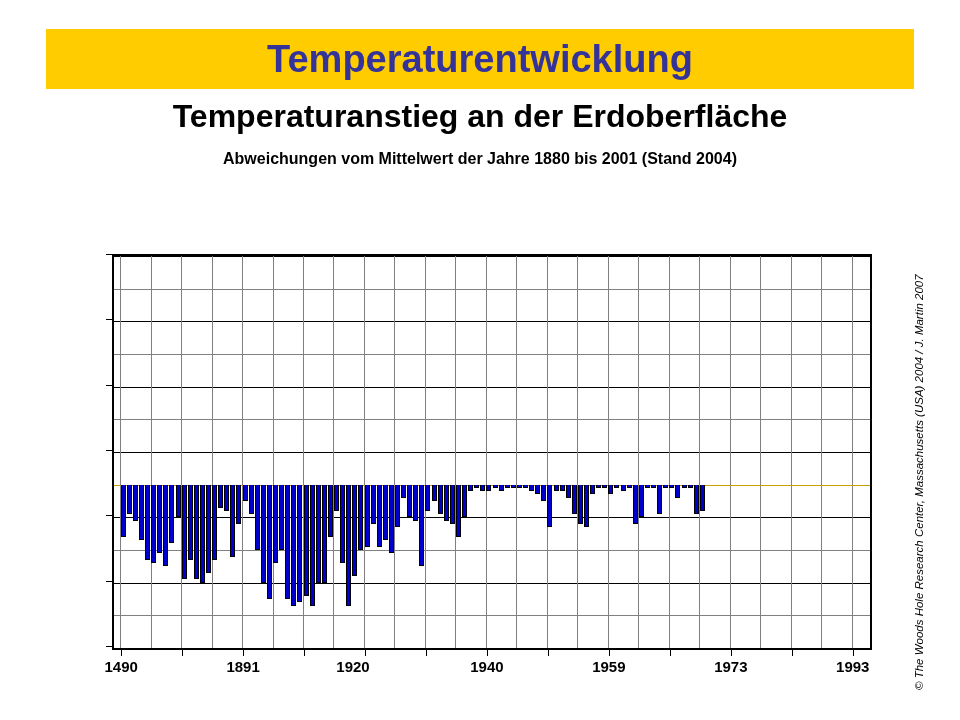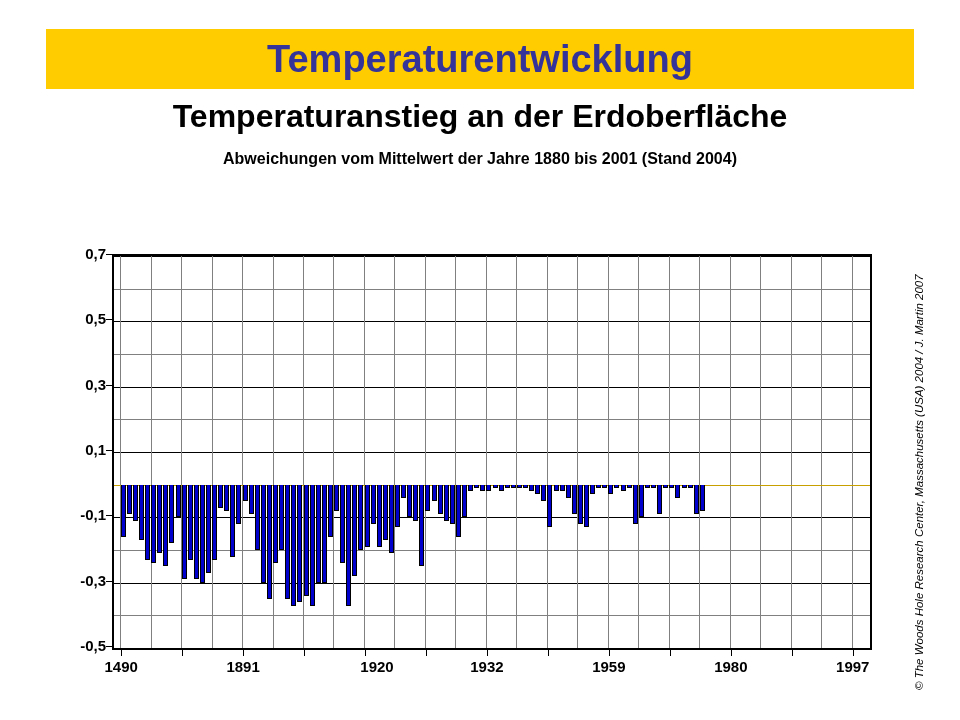--- a/index.html
+++ b/index.html
@@ -225,29 +225,20 @@
 
 <div id="chart">
   <div id="yticks">
       <div class="ytick" style="top: 0px;"></div>
       <div class="ytick" style="top: 65.3333px;"></div>
       <div class="ytick" style="top: 130.667px;"></div>
       <div class="ytick" style="top: 196px;"></div>
       <div class="ytick" style="top: 261.333px;"></div>
       <div class="ytick" style="top: 326.667px;"></div>
       <div class="ytick" style="top: 392px;"></div>
-    </div>
-  <div id="ylabels">
-      <div class="ylabel" style="top: 0px;">0,7</div>
-      <div class="ylabel" style="top: 65.3333px;">0,5</div>
-      <div class="ylabel" style="top: 130.667px;">0,3</div>
-      <div class="ylabel" style="top: 196px;">0,1</div>
-      <div class="ylabel" style="top: 261.333px;">-0,1</div>
-      <div class="ylabel" style="top: 326.667px;">-0,3</div>
-      <div class="ylabel" style="top: 392px;">-0,5</div>
     </div>
   <div id="plot">
     <div id="gridlines">
         <div class="hgrid major" style="top: 0px;"></div>
         <div class="hgrid" style="top: 32.6667px;"></div>
         <div class="hgrid major" style="top: 65.3333px;"></div>
         <div class="hgrid" style="top: 98px;"></div>
         <div class="hgrid major" style="top: 130.667px;"></div>
         <div class="hgrid" style="top: 163.333px;"></div>
         <div class="hgrid major" style="top: 196px;"></div>
@@ -394,19 +385,19 @@
       <div class="xtick" style="left: 435.919px;"></div>
       <div class="xtick" style="left: 496.887px;"></div>
       <div class="xtick" style="left: 557.855px;"></div>
       <div class="xtick" style="left: 618.823px;"></div>
       <div class="xtick" style="left: 679.79px;"></div>
       <div class="xtick" style="left: 740.758px;"></div>
     </div>
   <div id="xlabels">
       <div class="xlabel" style="left: 9.14516px;">1490</div>
       <div class="xlabel" style="left: 131.081px;">1891</div>
-      <div class="xlabel" style="left: 265px;">1920</div>
-      <div class="xlabel" style="left: 374.952px;">1932</div>
+      <div class="xlabel" style="left: 241px;">1920</div>
+      <div class="xlabel" style="left: 374.952px;">1940</div>
       <div class="xlabel" style="left: 496.887px;">1959</div>
-      <div class="xlabel" style="left: 618.823px;">1980</div>
-      <div class="xlabel" style="left: 740.758px;">1997</div>
+      <div class="xlabel" style="left: 618.823px;">1973</div>
+      <div class="xlabel" style="left: 740.758px;">1993</div>
     </div>
 </div>
 
 </body></html>

